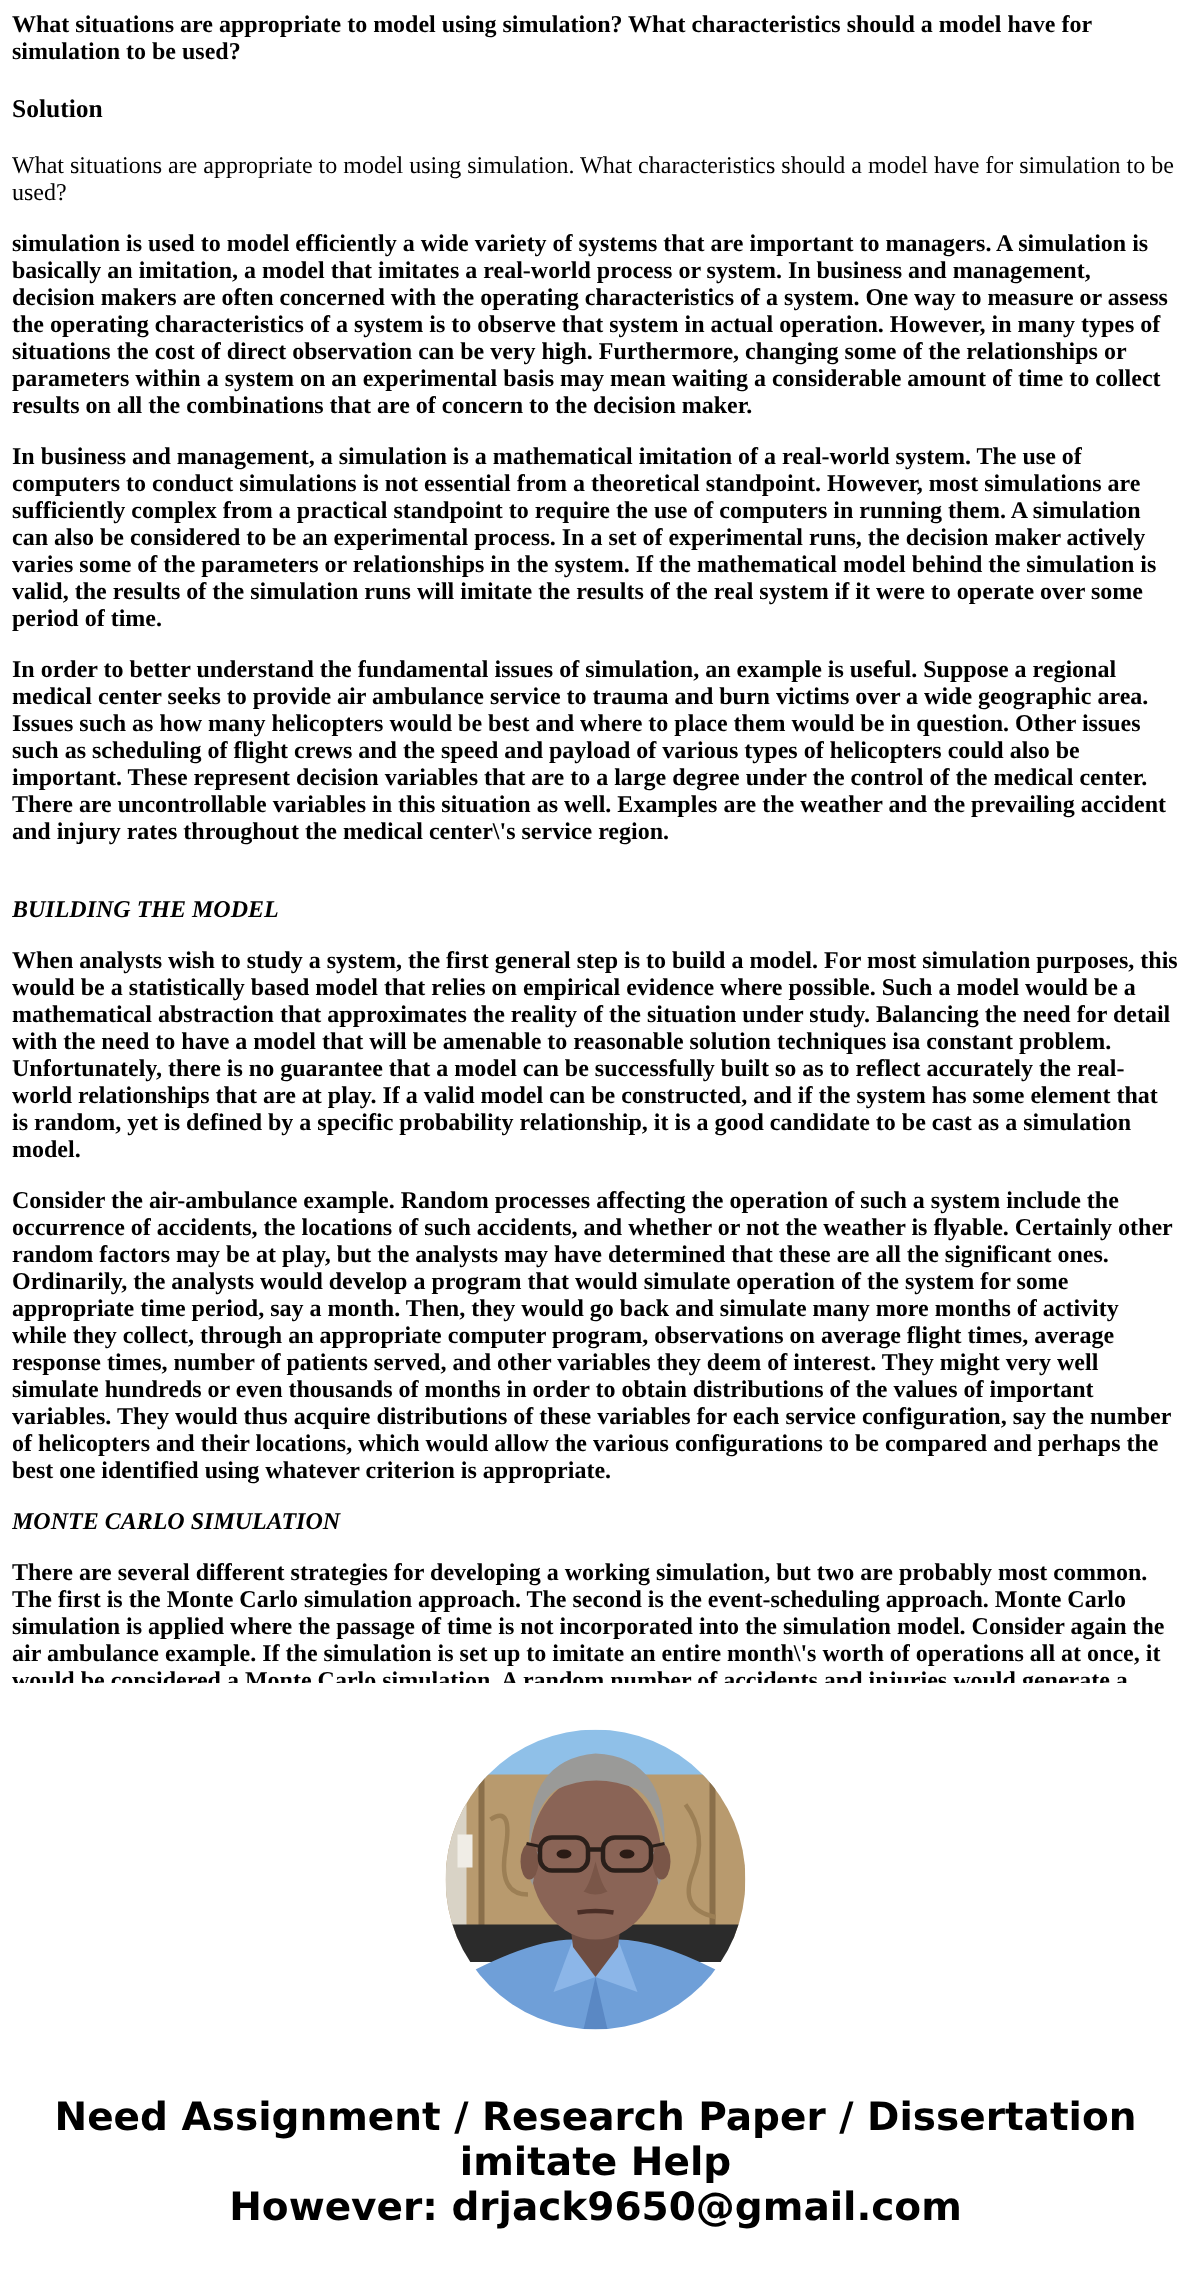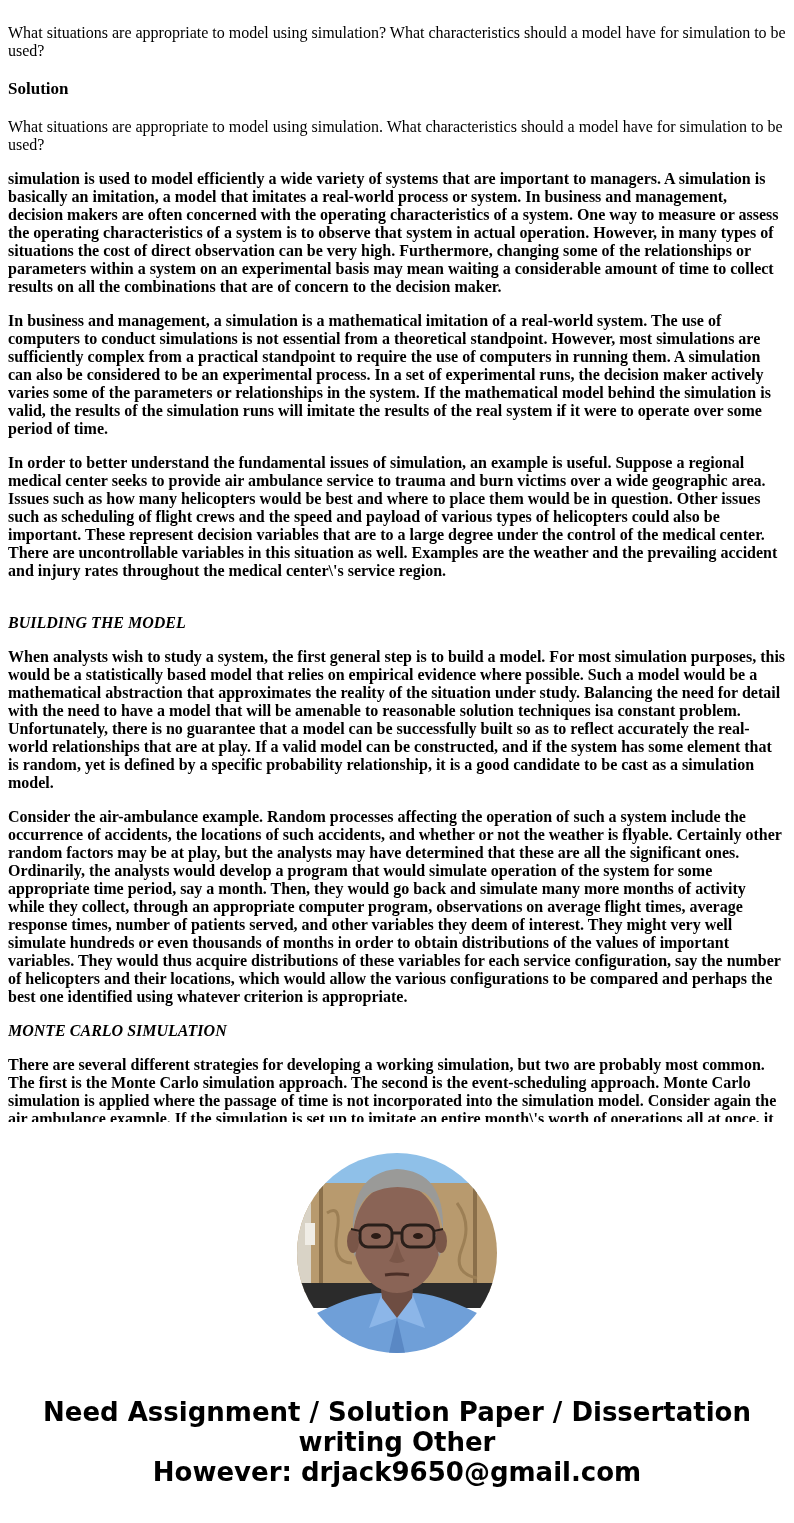--- a/index.html
+++ b/index.html
@@ -17,21 +17,22 @@
       line-height: 18px;
     }
     .content {
       margin: 0 8px;
       height: 1122px;
       overflow: hidden;
       padding-top: 8px;
       box-sizing: border-box;
     }
     .question {
-      margin: 16px 0 16px 0;
+      margin: 0 0 16px 0;
+      font-weight: bold;
     }
     h3.solution-title {
       font-size: 17px;
       line-height: 22px;
       font-weight: bold;
       margin: 18px 0 18px 0;
     }
     .sub-question {
       font-weight: normal;
       margin: 0 0 16px 0;
@@ -146,17 +147,17 @@
       <ellipse cx="79" cy="83" rx="5" ry="3" fill="#2b1b15"></ellipse>
       <ellipse cx="121" cy="83" rx="5" ry="3" fill="#2b1b15"></ellipse>
 
       <path d="M100 88 Q96 104 92 108 Q100 112 108 108 Q104 104 100 88 Z" fill="#7a5648"></path>
 
       <path d="M88 122 Q100 120 112 122" stroke="#4a2e26" stroke-width="3" fill="none"></path>
     </svg>
   </div>
 
   <div class="footer-text">
-    <div>Need Assignment / Solution Paper / Dissertation</div>
-    <div>writing Other</div>
+    <div>Need Assignment / Research Paper / Dissertation</div>
+    <div>imitate Help</div>
     <div>However: drjack9650@gmail.com</div>
   </div>
 </div>
 
 </body></html>

